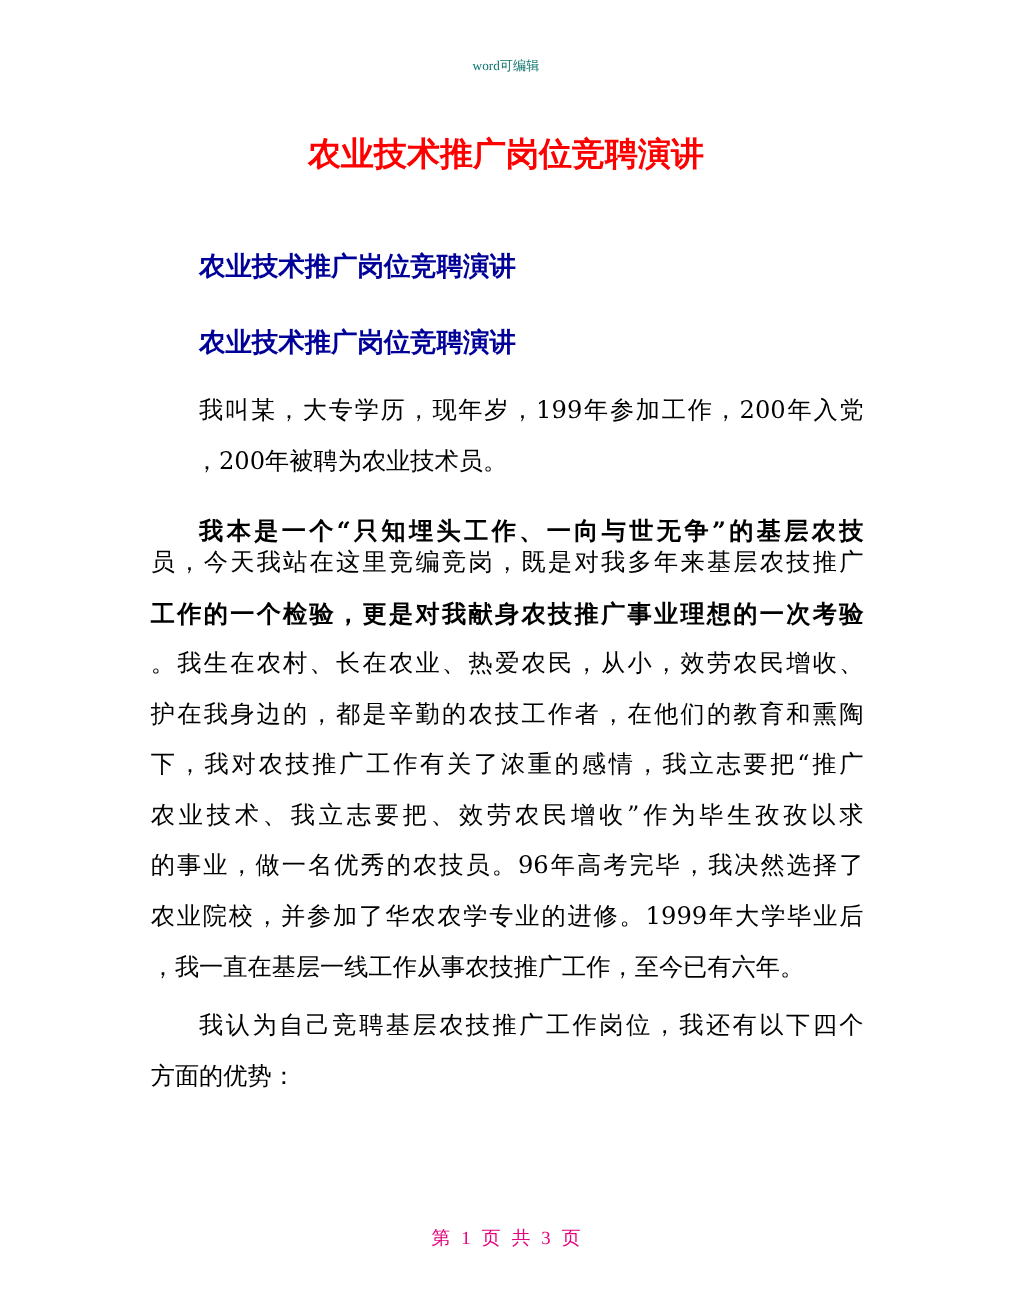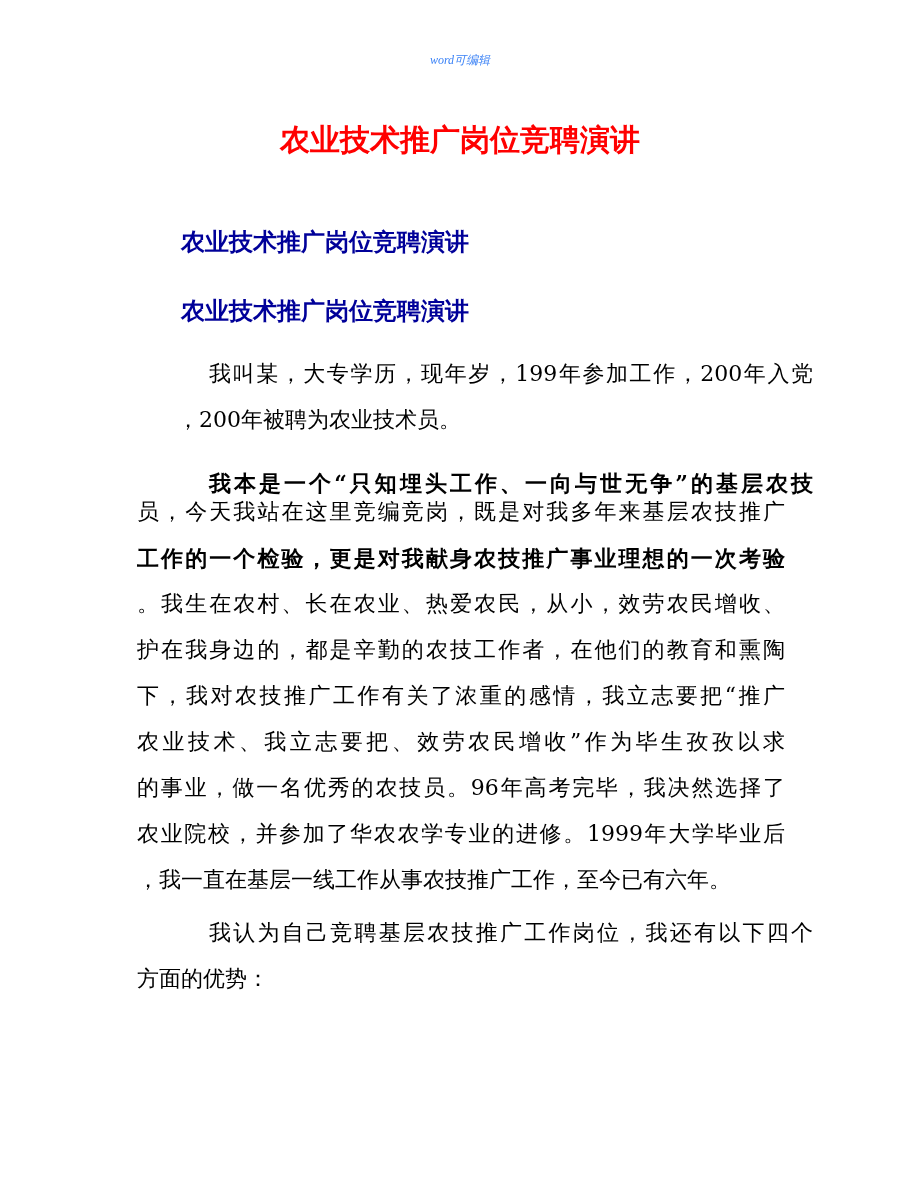--- a/index.html
+++ b/index.html
@@ -22,23 +22,22 @@
       height: 1191px;
       background: #ffffff;
     }
     .header-note {
       position: absolute;
       top: 52px;
       left: 0;
       width: 920px;
       text-align: center;
       font-size: 12px;
-      color: #3b82f6;
+      color: #0f766e;
       font-family: "Liberation Serif", "DejaVu Serif", serif;
-      font-style: italic;
     }
     .doc-title {
       position: absolute;
       top: 120px;
       left: 0;
       width: 920px;
       text-align: center;
       font-size: 30px;
       font-weight: bold;
       color: #ff0000;
@@ -65,21 +64,20 @@
       line-height: 30px;
       color: #000000;
       white-space: nowrap;
       font-family: "DejaVu Serif", "Liberation Serif", serif;
       text-align: justify;
       text-align-last: justify;
     }
     .body-line.indent {
       left: 181px;
       width: 604px;
-      margin-left: 28px;
     }
     .body-line.last {
       text-align-last: left;
     }
 
     .page-footer {
       position: absolute;
       top: 1114px;
       left: 0;
       width: 920px;
@@ -119,14 +117,17 @@
     <div class="body-line" style="top:773px;">的事业，做一名优秀的农技员。96年高考完毕，我决然选择了</div>
     <div class="body-line" style="top:819px;">农业院校，并参加了华农农学专业的进修。1999年大学毕业后</div>
     <div class="body-line last" style="top:865px;">，我一直在基层一线工作从事农技推广工作，至今已有六年。</div>
   </div>
 
   <div>
     <div class="body-line indent" style="top:918px;">我认为自己竞聘基层农技推广工作岗位，我还有以下四个</div>
     <div class="body-line last" style="top:964px;">方面的优势：</div>
   </div>
 
+  <div class="page-footer">
+    <span>第</span><span>1</span><span>页 共</span><span>3</span><span>页</span>
+  </div>
 
 </div>
 
 </body></html>

